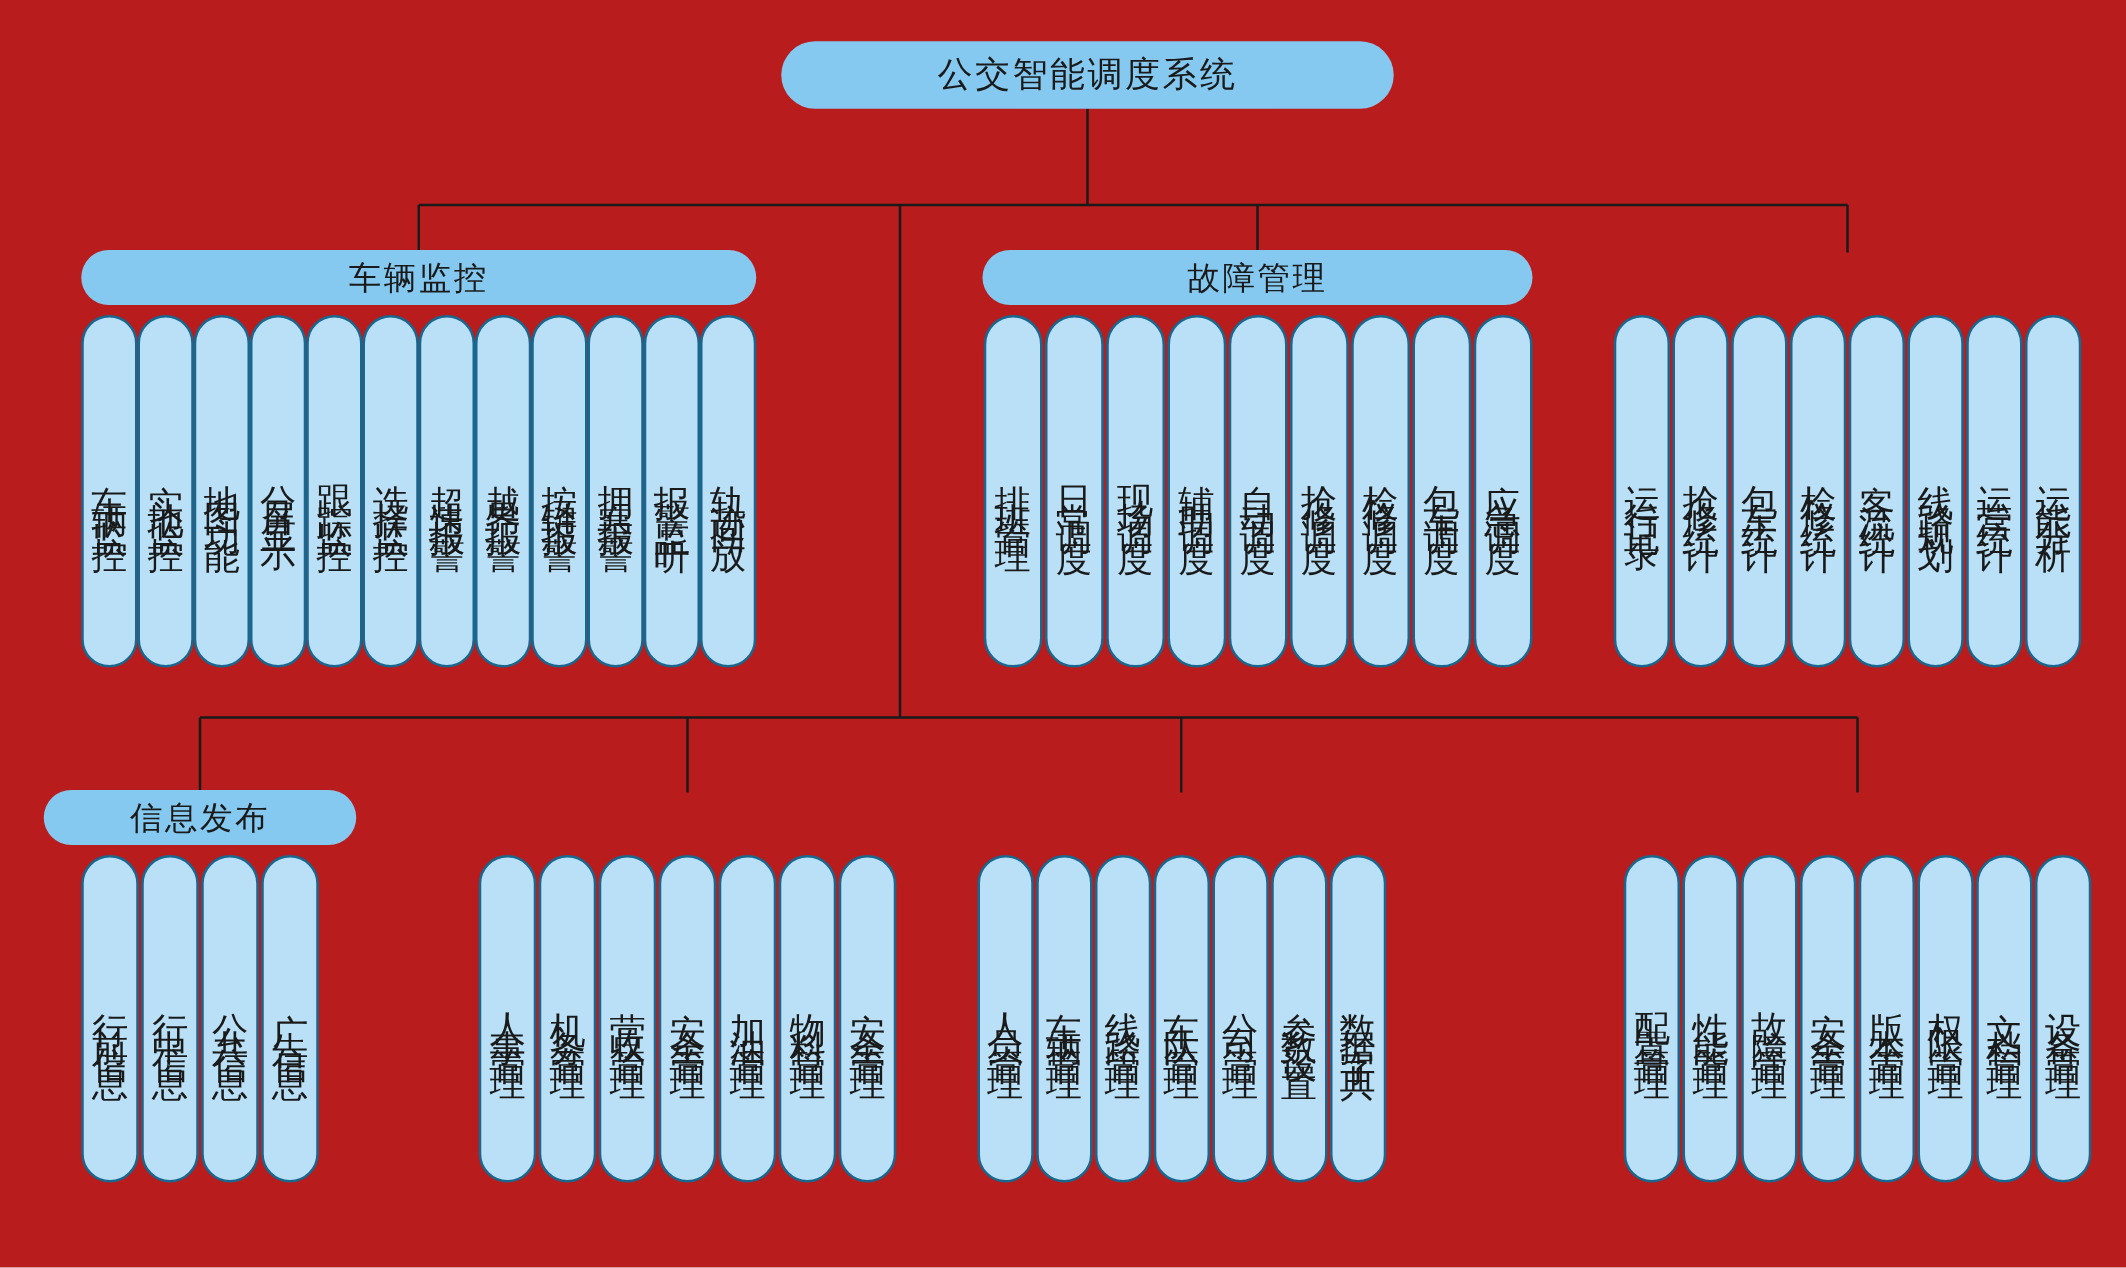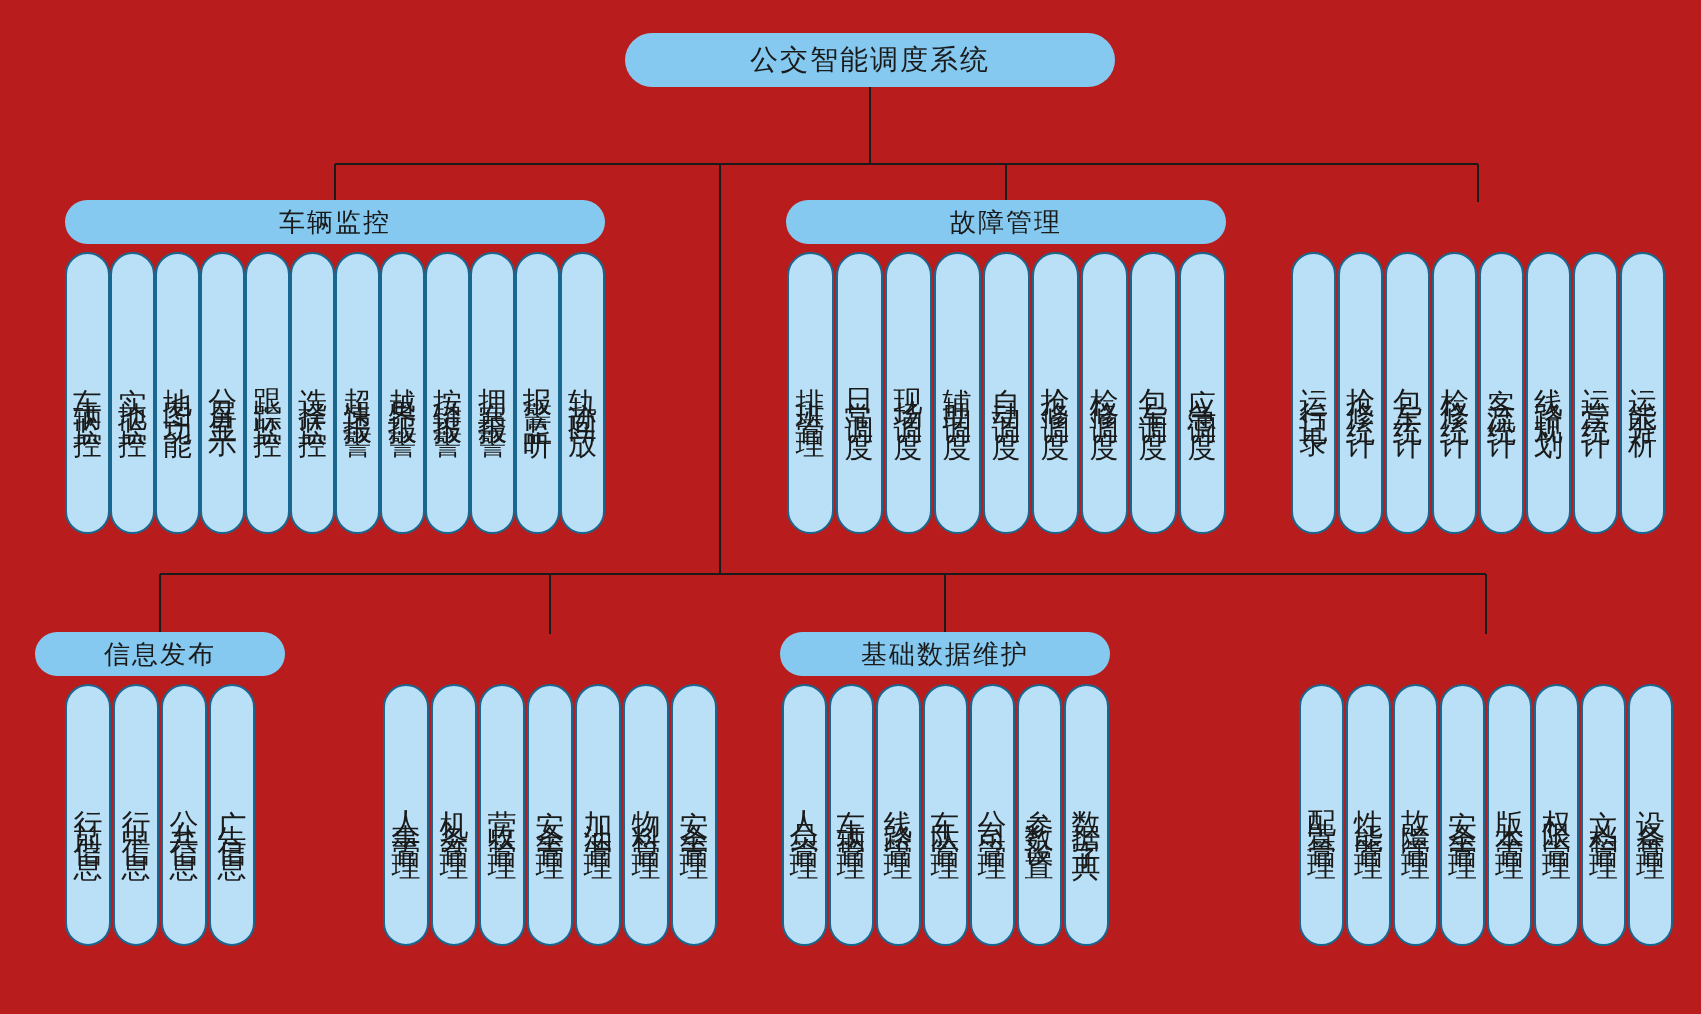--- a/index.html
+++ b/index.html
@@ -211,21 +211,20 @@
         <div class="item" style="width: 46px; height: 262px;">
           <span>物料管理</span>
         </div>
         <div class="item" style="width: 46px; height: 262px;">
           <span>安全管理</span>
         </div>
       </div>
   </section>
 
   <section class="group" style="left: 780px; top: 632px; width: 330px; height: 314px;">
-    <div class="header">基础数据维护</div>
     <div class="items" style="top: 52px; height: 262px; gap: 2px;">
         <div class="item" style="width: 45px; height: 262px;">
           <span>人员管理</span>
         </div>
         <div class="item" style="width: 45px; height: 262px;">
           <span>车辆管理</span>
         </div>
         <div class="item" style="width: 45px; height: 262px;">
           <span>线路管理</span>
         </div>

